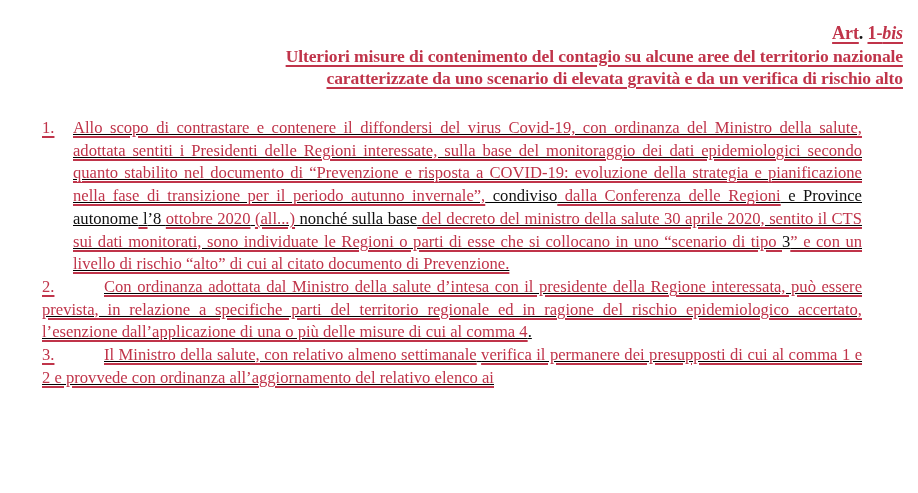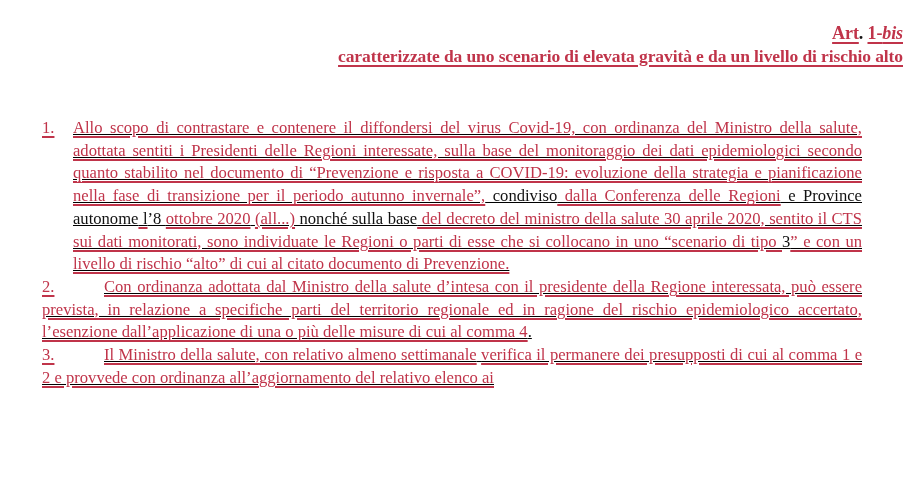--- a/index.html
+++ b/index.html
@@ -19,21 +19,22 @@
   .p2, .p3 { text-indent: 0; }
   .tabnum { display: inline-block; width: 62px; }
 </style>
 </head>
 <body>
 
 <div class="heading">
   <span class="line">
     <span class="r u t1">Art</span><span class="k t1">.</span> <span class="r u t1"><span>1-</span><i>bis</i></span>
   </span>
-  <span class="line r u">caratterizzate da uno scenario di elevata gravità e da un livello di rischio alto</span>
+  <span class="line r u">Ulteriori misure di contenimento del contagio su alcune aree del territorio nazionale</span>
+  <span class="line r u">caratterizzate da uno scenario di elevata gravità e da un verifica di rischio alto</span>
 </div>
 
 <div class="body">
   <p class="para p1"><span class="num r u">1.</span><span class="r u">Allo scopo di contrastare e contenere il diffondersi del virus Covid-19, con ordinanza del Ministro della salute, adottata sentiti i Presidenti delle Regioni interessate, sulla base del monitoraggio dei dati epidemiologici secondo quanto stabilito nel documento di “Prevenzione e risposta a COVID-19: evoluzione della strategia e pianificazione nella fase di transizione per il periodo autunno invernale”,</span><span class="k"> condiviso</span><span class="r u"> dalla Conferenza delle Regioni</span><span class="k"> e Province autonome</span><span class="k u"> l</span><span class="k">’8 </span><span class="r u">ottobre 2020</span><span class="k"> </span><span class="r u">(all...)</span><span class="k"> nonché sulla base</span><span class="r u"> del decreto del ministro della salute 30 aprile 2020, sentito il CTS sui dati monitorati, sono individuate le Regioni o parti di esse che si collocano in uno “scenario di tipo </span><span class="k">3</span><span class="r u">” e con un livello di rischio “alto” di cui al citato documento di Prevenzione.</span></p>
 
   <p class="para p2"><span class="r u tabnum">2.</span><span class="r u">Con ordinanza adottata dal Ministro della salute d’intesa con il presidente della Regione interessata, può essere prevista, in relazione a specifiche parti del territorio regionale ed in ragione del rischio epidemiologico accertato, l’esenzione dall’applicazione di una o più delle misure di cui al comma 4</span><span class="k">.</span></p>
 
   <p class="para p3"><span class="r u tabnum">3.</span><span class="r u">Il Ministro della salute, con relativo almeno settimanale</span><span class="r"> </span><span class="r u">verifica il permanere dei presupposti di cui al comma 1 e 2 e provvede con ordinanza all’aggiornamento del relativo elenco ai</span></p>
 </div>
 

